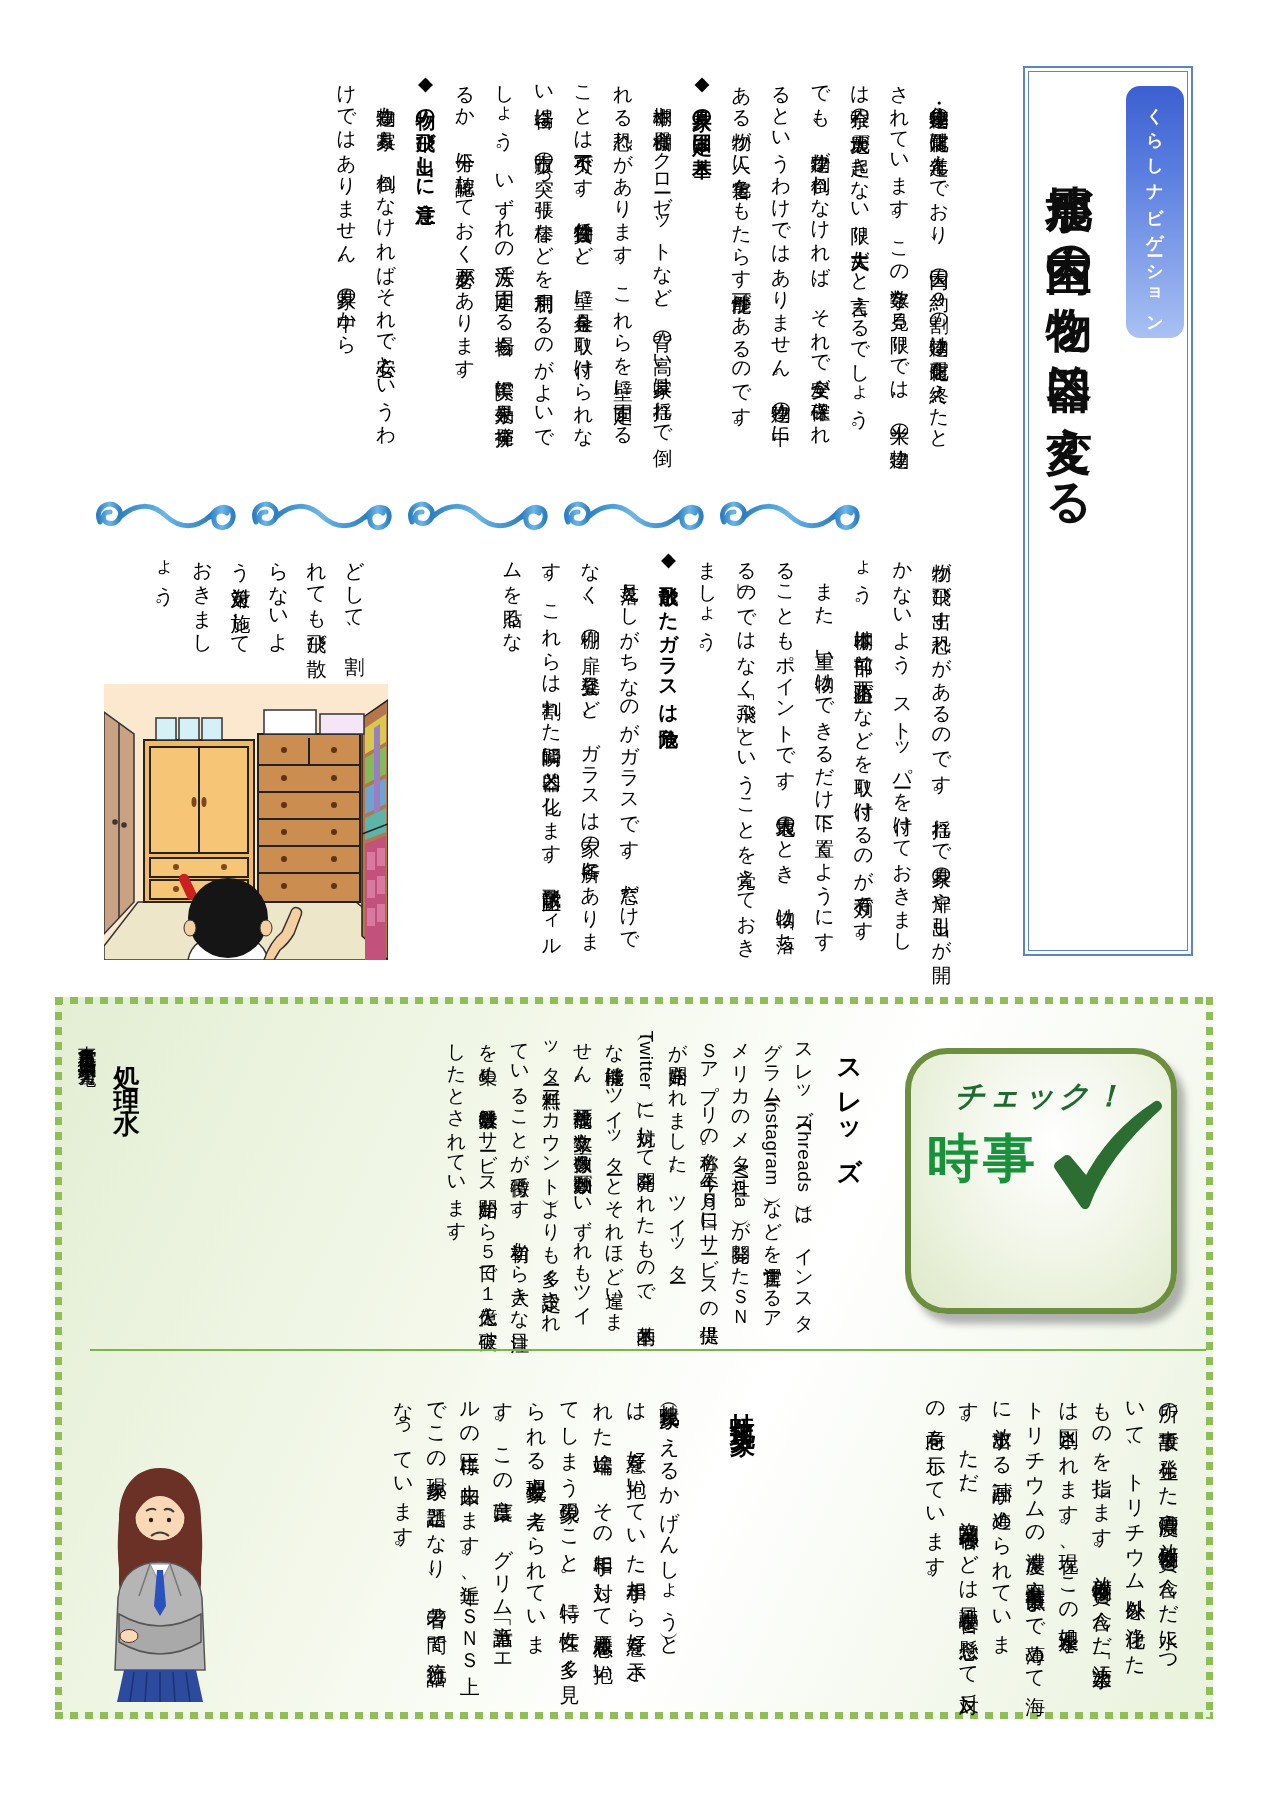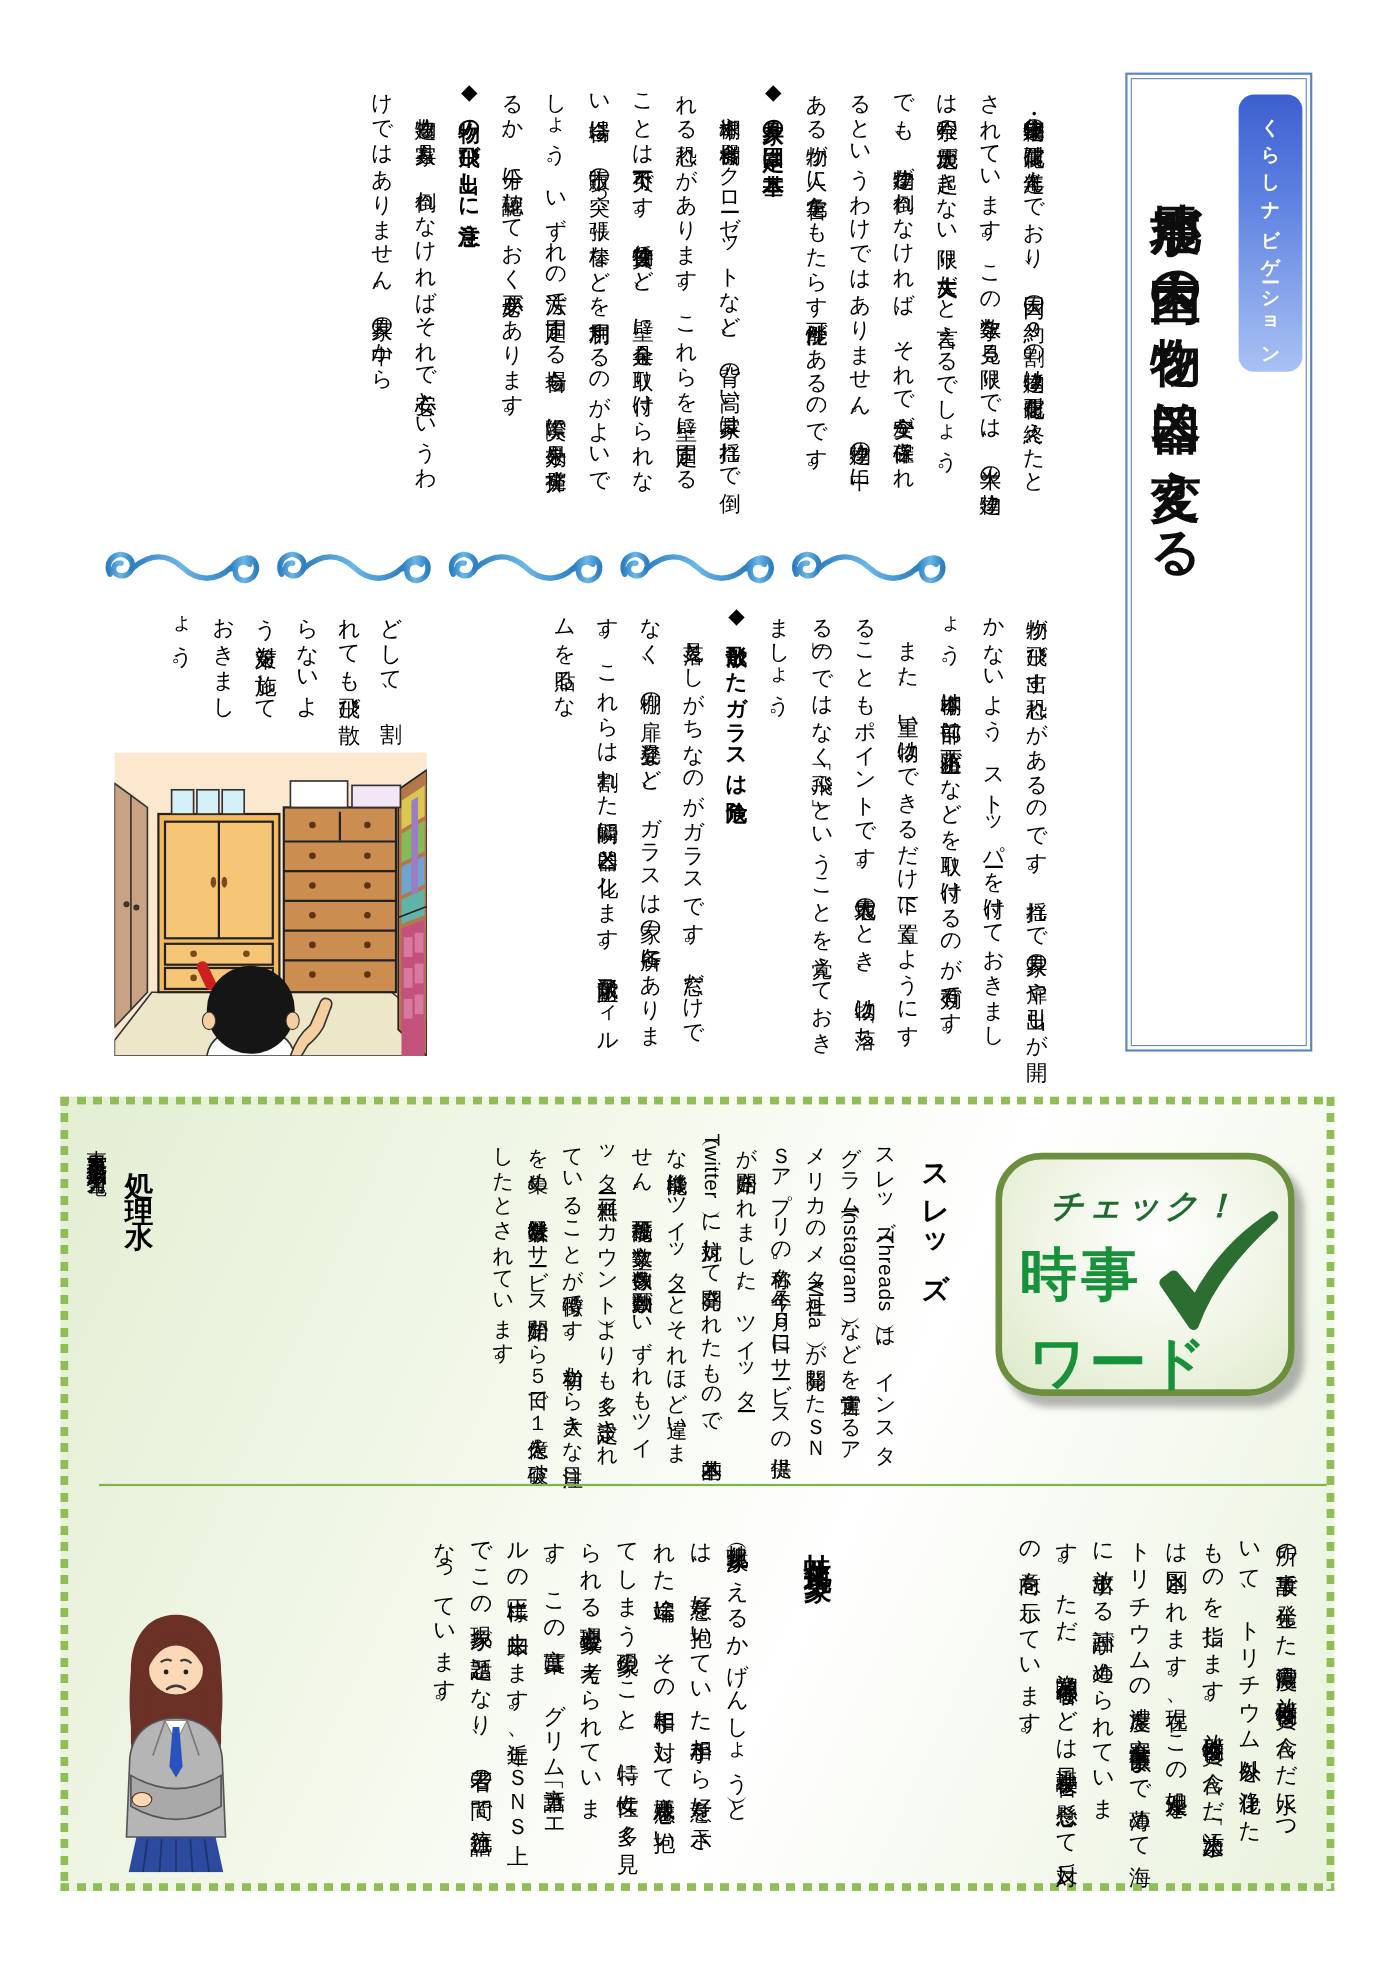--- a/index.html
+++ b/index.html
@@ -46,21 +46,21 @@
   .green-box {
     position:absolute; left:55px; top:997px; width:1158px; height:722px; box-sizing:border-box;
     background:
       repeating-linear-gradient(90deg,#8fbe56 0 8px,transparent 8px 15px) top left/100% 7px no-repeat,
       repeating-linear-gradient(90deg,#8fbe56 0 8px,transparent 8px 15px) bottom left/100% 7px no-repeat,
       repeating-linear-gradient(180deg,#8fbe56 0 8px,transparent 8px 15px) top left/7px 100% no-repeat,
       repeating-linear-gradient(180deg,#8fbe56 0 8px,transparent 8px 15px) top right/7px 100% no-repeat,
       linear-gradient(115deg,#e3eed3 0%,#f3f8ea 35%,#ffffff 60%,#e9f2dc 100%);
   }
   .check-badge {
-    position:absolute; left:905px; top:1048px; width:272px; height:221px;
+    position:absolute; left:905px; top:1048px; width:272px; height:266px;
     border:6px solid #6b8f3e; border-radius:42px; box-sizing:border-box;
     background:radial-gradient(ellipse at 55% 35%, #ffffff 0%, #f2f6e9 45%, #dde9c8 100%);
     box-shadow:8px 10px 7px rgba(90,90,90,.45);
   }
   .badge-check-label {
     position:absolute; left:0; top:22px; width:100%; text-align:center;
     font-style:italic; font-weight:bold; font-size:30px; letter-spacing:4px; color:#1e6b2f;
   }
   .badge-word1 {
     position:absolute; left:16px; top:70px;
@@ -221,21 +221,20 @@
       <ellipse cx="162" cy="244" rx="6" ry="8" fill="#f6cfa0" stroke="#333" stroke-width="1"></ellipse>
       <path d="M160,276 Q166,258 178,248 L186,230 Q188,222 194,224 Q200,226 196,234 L190,250 Q184,260 176,266 L170,276 Z" fill="#f6cfa0" stroke="#333" stroke-width="1.5"></path>
     </g>
   </svg>
 
   <div class="green-box"></div>
 
   <div class="check-badge">
     <div class="badge-check-label">チェック！</div>
     <div class="badge-word1">時事</div>
-    <div class="badge-word2">ワード</div>
     <svg class="badge-check-icon" viewBox="0 0 120 135">
       <path d="M14,74 L40,112 Q58,62 112,14 Q66,44 42,92 L22,68 Z" fill="#2c6e31" stroke="#2c6e31" stroke-width="10" stroke-linejoin="round"></path>
     </svg>
   </div>
 
   <div class="term-header threads-header v">スレッズ</div>
   <div class="threads-body v">スレッズ（Threads）は、インスタグラム（Instagram）などを運営するアメリカのメタ社（Meta）が開発したＳＮＳアプリの名称。今年７月６日にサービスの提供が開始されました。ツイッター（Twitter）に対抗して開発されたもので、基本的な機能はツイッターとそれほど違いません。投稿可能な文字数、画像数、動画数がいずれもツイッター（無料アカウント）よりも多く設定されていることが特徴です。当初から大きな注目を集め、登録者数はサービス開始から５日で１億人を突破したとされています。</div>
 
   <div class="term-header shorisui-header v">処理水</div>
   <div class="shorisui-col v">東京電力福島第一原子力発電</div>

